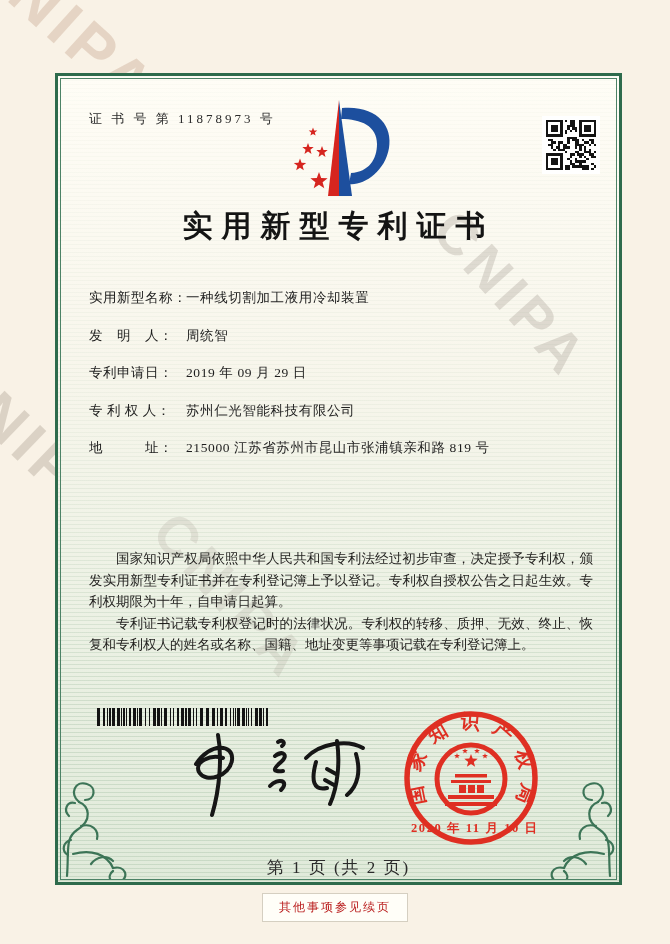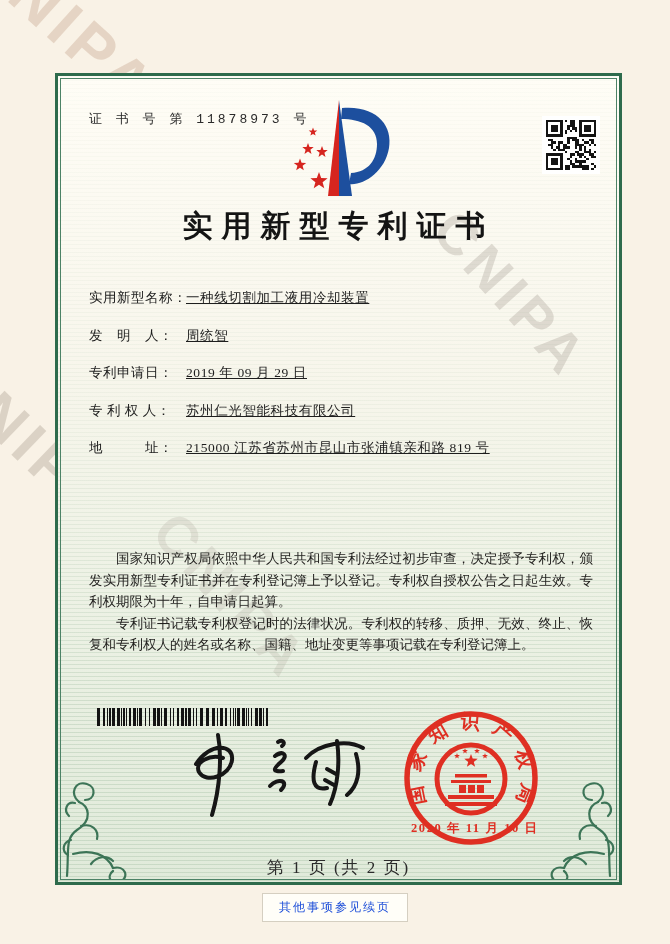--- a/index.html
+++ b/index.html
@@ -19,29 +19,29 @@
       border:3px solid #2e6b4c;background:#fdfbf4;z-index:2;}
   .border-box::before{content:"";position:absolute;inset:2px;border:1px solid #4c8266;pointer-events:none;z-index:3;}
   .guilloche{position:absolute;inset:0;
       background:linear-gradient(180deg,#fffdf6 0%,#f8f6ec 35%,#ecf1e4 68%,#e0eada 100%);}
   .guilloche-lines{position:absolute;inset:0;opacity:.5;
       background:repeating-linear-gradient(180deg,rgba(102,148,110,.38) 0 1px,transparent 1px 4px);
       -webkit-mask-image:linear-gradient(180deg,rgba(0,0,0,.12) 0%,rgba(0,0,0,.35) 45%,#000 78%);
       mask-image:linear-gradient(180deg,rgba(0,0,0,.12) 0%,rgba(0,0,0,.35) 45%,#000 78%);}
   .content{position:absolute;inset:0;z-index:4;}
 
-  .cert-no{position:absolute;left:31px;top:34px;font-size:13px;letter-spacing:3px;color:#2b2b2b;font-family:Liberation Mono, monospace;}
+  .cert-no{position:absolute;left:31px;top:34px;font-size:13px;letter-spacing:3px;color:#2b2b2b;}
   .logo{position:absolute;left:215px;top:16px;}
   .title{position:absolute;left:0;top:130px;width:100%;text-align:center;
       font-size:30px;font-weight:bold;letter-spacing:9px;color:#141414;}
   .qr-box{position:absolute;left:484px;top:40px;width:58px;height:58px;background:#fff;
       display:flex;align-items:center;justify-content:center;}
 
   .fields{position:absolute;left:31px;top:213px;width:505px;font-size:13.5px;color:#1e1e1e;}
-  .frow{height:23px;margin-bottom:14.5px;white-space:nowrap;text-decoration:underline;}
+  .frow{height:23px;margin-bottom:14.5px;white-space:nowrap;}
   .flabel{display:inline-block;width:97px;letter-spacing:.5px;}
   .fvalue{letter-spacing:.6px;}
   .gval{display:inline-block;width:150px;}
 
   .body-text{position:absolute;left:31px;top:473px;width:504px;font-size:13.5px;line-height:21.5px;
       color:#201f1d;text-align:justify;font-family:Liberation Mono, monospace;}
   .body-text p{margin:0;text-indent:2em;}
 
   .barcode{position:absolute;left:39px;top:632px;}
 
@@ -53,21 +53,21 @@
 
   .page-info{position:absolute;left:0;top:780px;width:100%;text-align:center;
       font-size:17px;letter-spacing:2px;color:#2b2b2b;}
 
   .ornament{position:absolute;bottom:3px;opacity:.92;}
   .orn-l{left:3px;}
   .orn-r{right:3px;transform:scaleX(-1);}
 
   .footer-note{position:absolute;left:50%;top:893px;transform:translateX(-50%);
       background:#fffef8;border:1px solid #d5cfc1;padding:5px 16px;
-      font-size:12px;letter-spacing:2px;color:#1d4ed8;z-index:2;}
+      font-size:12px;letter-spacing:2px;color:#b91c1c;z-index:2;}
 </style>
 </head>
 <body>
 
 <div class="page">
 
   <div class="wm wm-tl">CNIPA</div>
   <div class="wm wm-lft">CNIPA</div>
 
   <div class="border-box">

